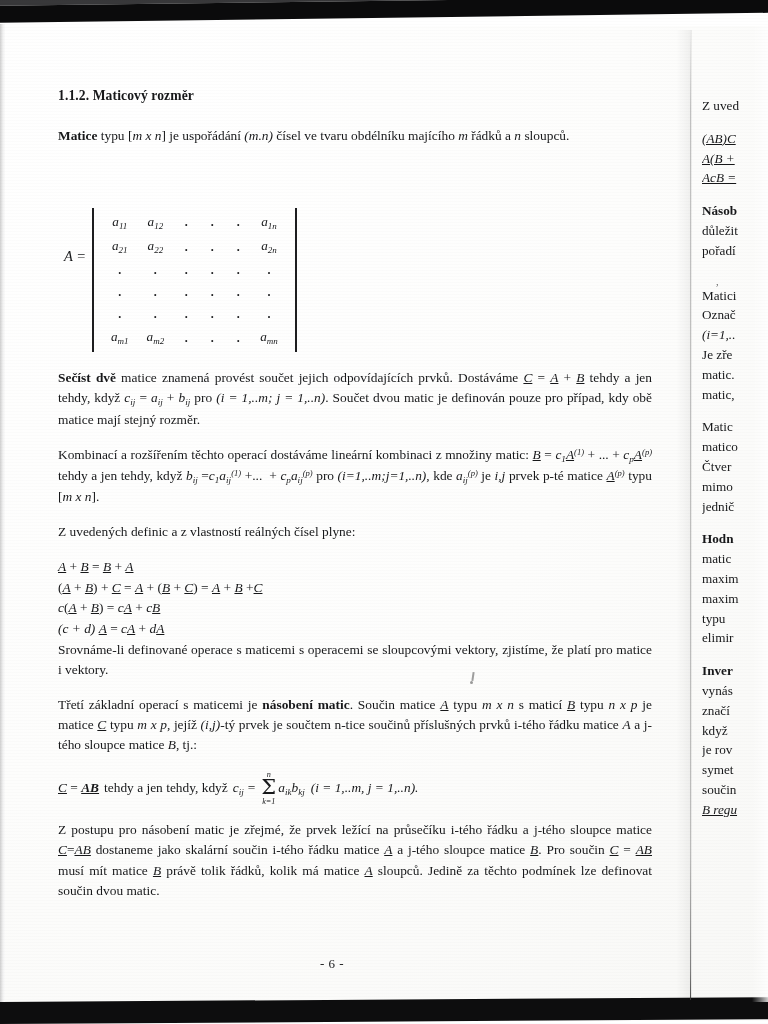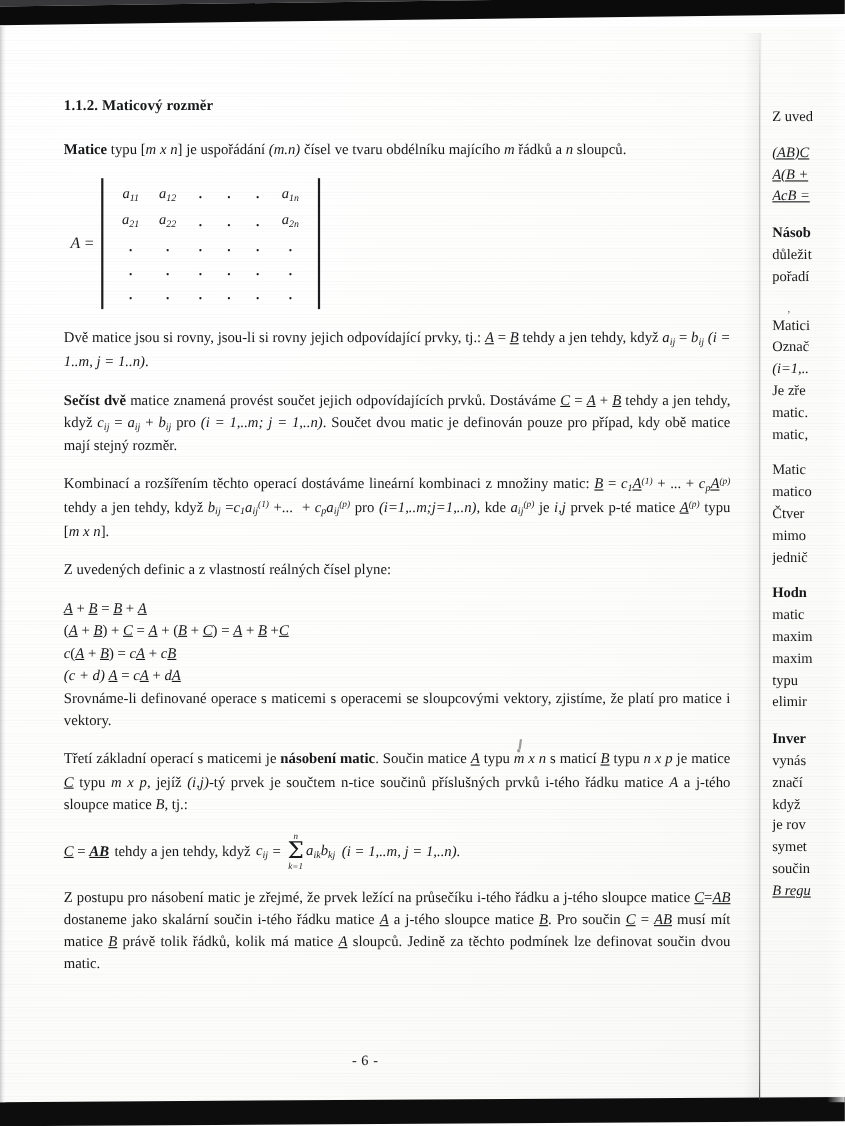--- a/index.html
+++ b/index.html
@@ -50,34 +50,34 @@
   }
 
   
   .col-main{
     position:absolute;left:58px;top:86px;width:606px;
     font-size:13.4px;line-height:1.5;text-align:justify;
   }
   .heading{
     font-weight:bold;font-size:13.6px;margin:0 0 20px 0;letter-spacing:.1px;
   }
-  p.para{margin:0 0 15px 0;}
+  p.para{margin:0 12px 15px 0;}
   b{font-weight:bold;}
   i,em{font-style:italic;}
   .u{text-decoration:underline;font-style:italic;text-align:right;}
   sub{font-size:.68em;vertical-align:-.28em;font-style:italic;}
   sup{font-size:.64em;vertical-align:.48em;font-style:italic;}
 
   
   .matrix-block{
     margin:14px 0 16px 0;display:flex;align-items:center;
     padding-left:6px;
   }
   .mat-label{font-style:italic;font-size:14.5px;margin-right:6px;}
-  .mat-body{position:relative;display:inline-block;padding:2px 10px;}
+  .mat-body{position:relative;display:inline-block;padding:2px 10px;margin-top:46px;}
   .mat-body:before,.mat-body:after{
     content:"";position:absolute;top:0;bottom:0;width:1.6px;background:#1d1d1f;
   }
   .mat-body:before{left:0;}
   .mat-body:after{right:0;}
   table.mat{border-collapse:collapse;}
   table.mat td{
     padding:2px 9px;text-align:center;font-style:italic;font-size:13.2px;
     min-width:14px;
   }
@@ -185,29 +185,34 @@
           <td class="dot">.</td>
         </tr>
         <tr class="dotrow">
           <td class="dot">.</td>
           <td class="dot">.</td>
           <td class="dot">.</td>
           <td class="dot">.</td>
           <td class="dot">.</td>
           <td class="dot">.</td>
         </tr>
+        <tr>
+          <td><span>a</span><sub>m1</sub></td>
+          <td><span>a</span><sub>m2</sub></td>
+          <td class="dot">.</td>
+          <td class="dot">.</td>
+          <td class="dot">.</td>
+          <td><span>a</span><sub>mn</sub></td>
+        </tr>
       </tbody>
         </table>
     </span>
   </div>
 
 
-  <p class="para">
-    Dvě matice jsou si rovny, jsou-li si rovny jejich odpovídající prvky, tj.: <span class="u">A</span> = <span class="u">B</span> tehdy a jen tehdy, když <i>a<sub>ij</sub></i> = <i>b<sub>ij</sub></i> <i>(i = 1..m, j = 1..n)</i>.
-  </p>
 
   <p class="para">
     <b>Sečíst dvě</b> matice znamená provést součet jejich odpovídajících prvků. Dostáváme <span class="u">C</span> = <span class="u">A</span> + <span class="u">B</span> tehdy a jen tehdy, když <i>c<sub>ij</sub></i> = <i>a<sub>ij</sub></i> + <i>b<sub>ij</sub></i> pro <i>(i = 1,..m; j = 1,..n)</i>. Součet dvou matic je definován pouze pro případ, kdy obě matice mají stejný rozměr.
   </p>
 
 
   <p class="para">
     Kombinací a rozšířením těchto operací dostáváme lineární kombinaci z množiny matic:
     <span class="u">B</span> = <i>c<sub>1</sub></i><span class="u">A</span><sup>(1)</sup> + ... + <i>c<sub>p</sub></i><span class="u">A</span><sup>(p)</sup> tehdy a jen tehdy, když <i>b<sub>ij</sub></i> =<i>c<sub>1</sub>a<sub>ij</sub></i><sup>(1)</sup> +... &nbsp;+ <i>c<sub>p</sub>a<sub>ij</sub></i><sup>(p)</sup> pro <i>(i=1,..m;j=1,..n)</i>, kde <i>a<sub>ij</sub></i><sup>(p)</sup> je <i>i,j</i> prvek p-té matice <span class="u">A</span><sup>(p)</sup> typu [<i>m x n</i>].
   </p>

